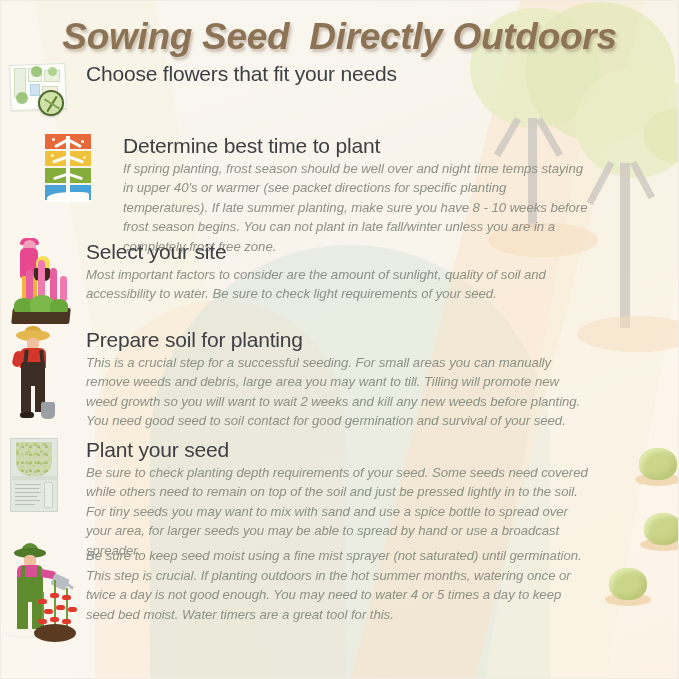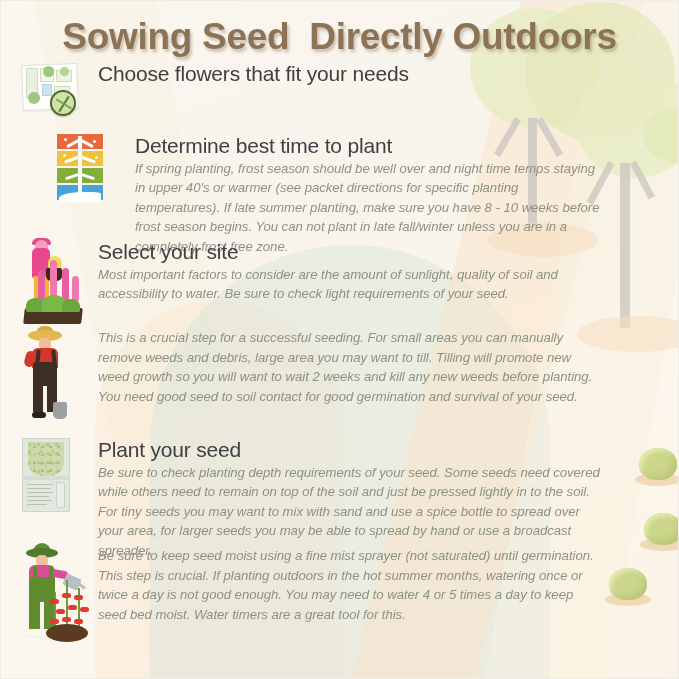--- a/index.html
+++ b/index.html
@@ -104,30 +104,31 @@
     border: 1px solid #f0ece3;
     pointer-events: none;
   }
 
   
   .title {
     position: absolute;
     left: 0; right: 0; top: 16px;
     text-align: center;
     font-family: "Liberation Sans", sans-serif;
+    font-style: italic;
     font-weight: bold;
     font-size: 37px;
     letter-spacing: -0.3px;
     color: #8c7355;
     text-shadow: 2px 3px 3px rgba(140,120,95,.42);
     white-space: pre;
   }
 
   
-  .steps { position: absolute; left: 0; top: 62px; width: 600px; margin-left: 12px; }
+  .steps { position: absolute; left: 0; top: 62px; width: 600px; }
 
   .step {
     position: relative;
     display: flex;
     align-items: flex-start;
     padding-left: 8px;
   }
 
   .icon-wrap {
     flex: 0 0 78px;
@@ -572,20 +573,21 @@
             <div class="overall"></div>
             <div class="strap st1"></div>
             <div class="strap st2"></div>
             <div class="legcut"></div>
             <div class="blade"></div>
             <div class="shoe"></div>
           </div>
         </div>
       </div>
       <div class="step-text">
+        <div class="step-head">Prepare soil for planting</div>
         <div class="step-body">This is a crucial step for a successful seeding. For small areas you can manually remove weeds and debris, large area you may want to till. Tilling will promote new weed growth so you will want to wait 2 weeks and kill any new weeds before planting. You need good seed to soil contact for good germination and survival of your seed.</div>
       </div>
     </div>
 
     <div class="step row-5">
       <div class="icon-wrap">
         <div class="icon-box">
           <div class="ic-packet">
             <div class="env"></div>
             <div class="seedwin"></div>

